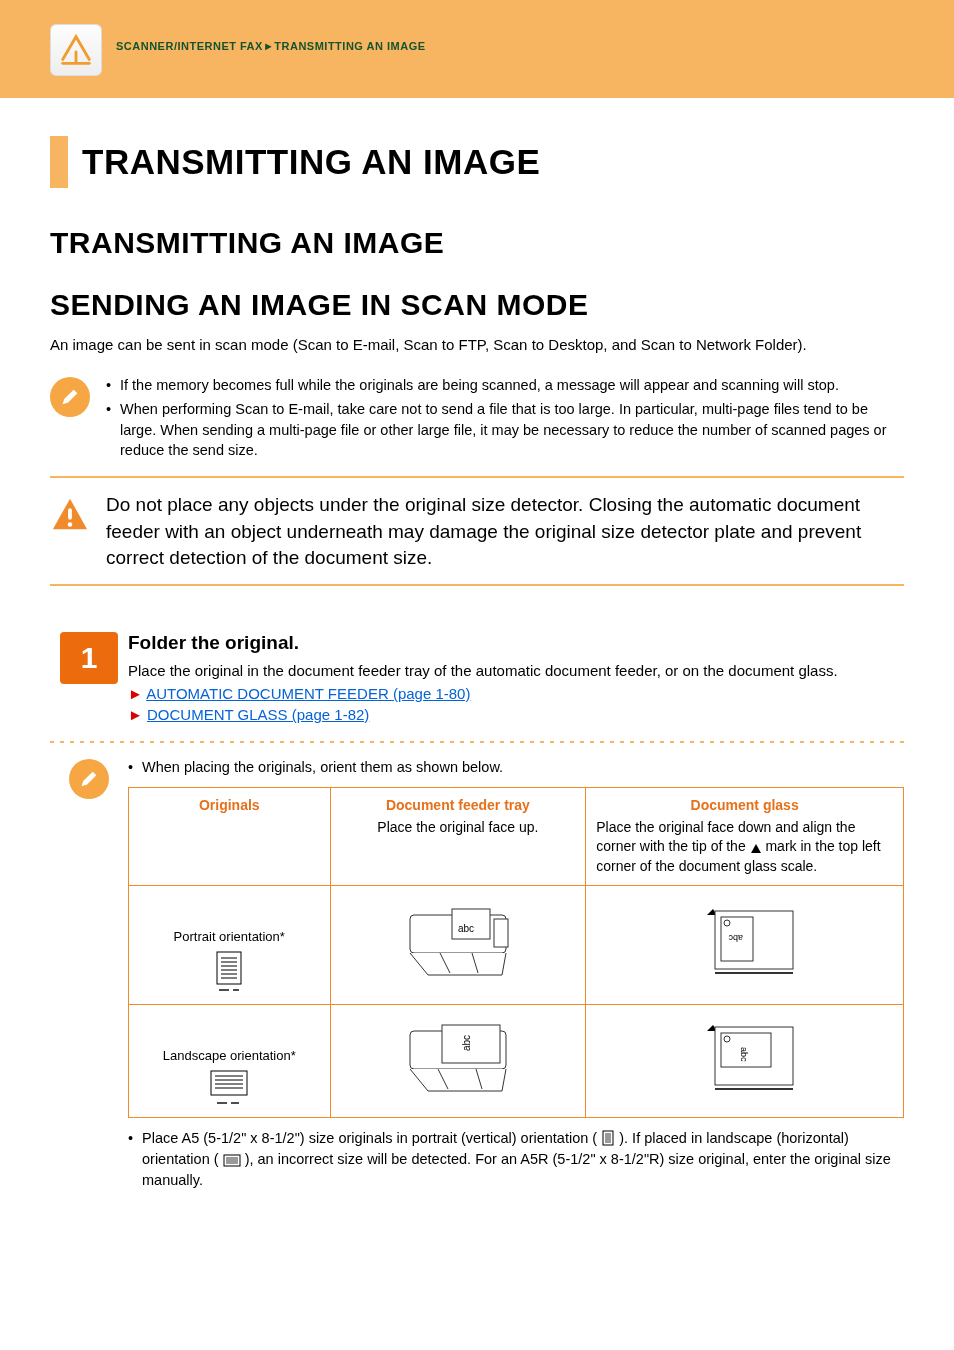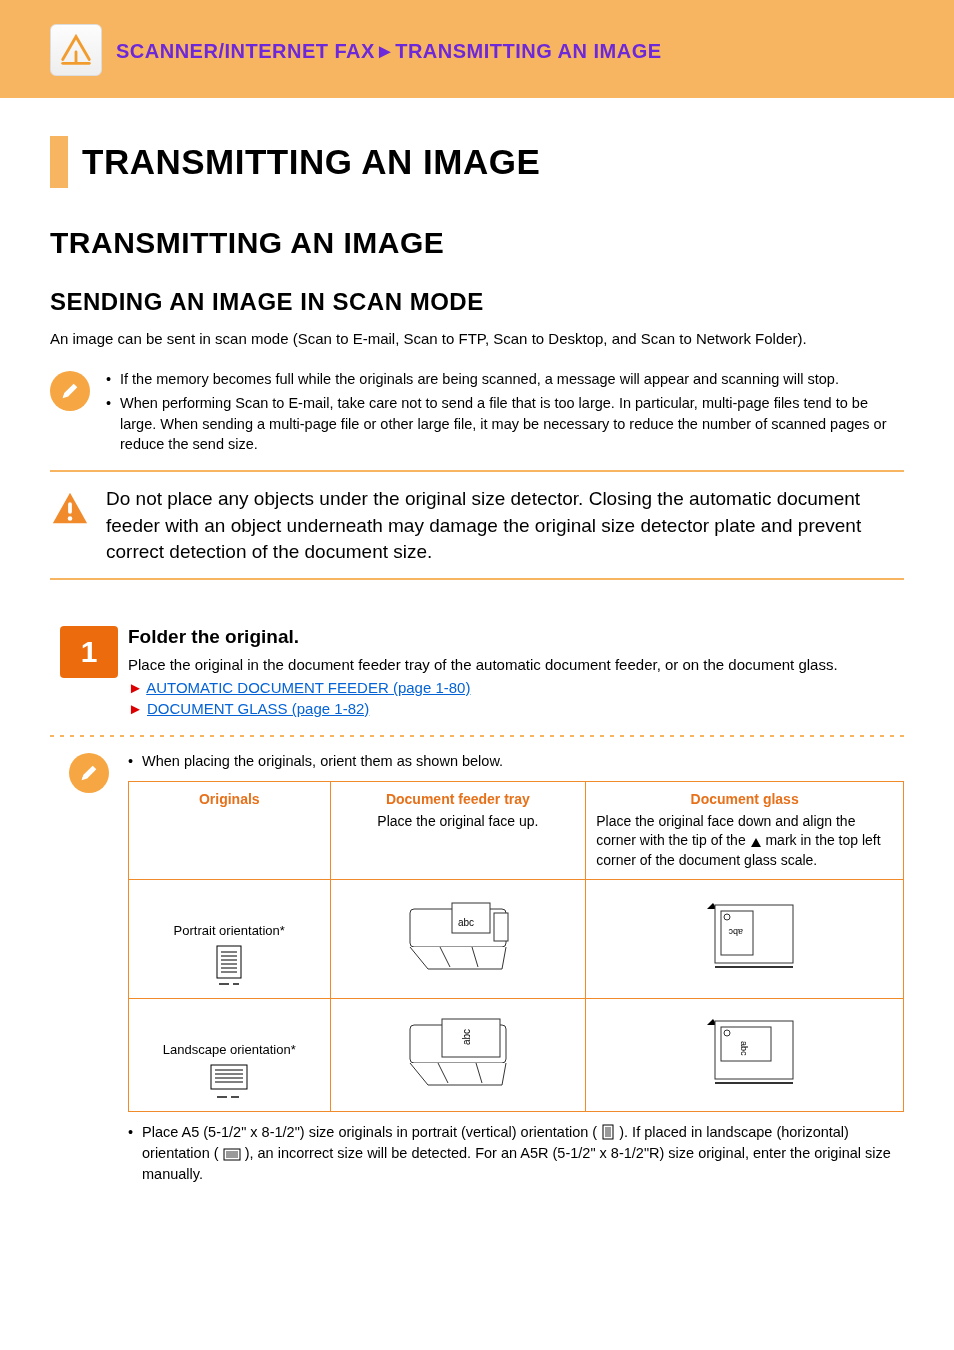--- a/index.html
+++ b/index.html
@@ -23,43 +23,43 @@
     background: linear-gradient(#fdfdfd,#eee);
     border: 1px solid #ddd;
     border-radius: 6px;
     display: flex;
     align-items: center;
     justify-content: center;
     margin-right: 14px;
   }
   .header-icon svg { width: 38px; height: 38px; }
   .breadcrumb {
-    color: #6d28d9;
+    color: #14532d;
     font-weight: bold;
-    font-size: 20px;
+    font-size: 11px;
     letter-spacing: .5px;
     padding-top: 16px;
   }
   .content { padding: 28px 50px 0 50px; }
   .chapter-title-wrap { display:flex; align-items:stretch; margin-top:10px; }
   .chapter-bar { width:18px; background:#f8b561; margin-right:14px; }
   .chapter-title {
     font-size: 35px;
     font-weight: bold;
     letter-spacing: .5px;
     padding: 6px 0;
   }
   .section-title {
     font-size: 30px;
     font-weight: bold;
     margin-top: 38px;
     letter-spacing:.5px;
   }
   .subsection-title {
-    font-size: 24px;
+    font-size: 30px;
     font-weight: bold;
     margin-top: 28px;
     letter-spacing:.5px;
   }
   .intro-text {
     font-size: 15px;
     margin-top: 14px;
   }
   .note-block {
     display:flex;

